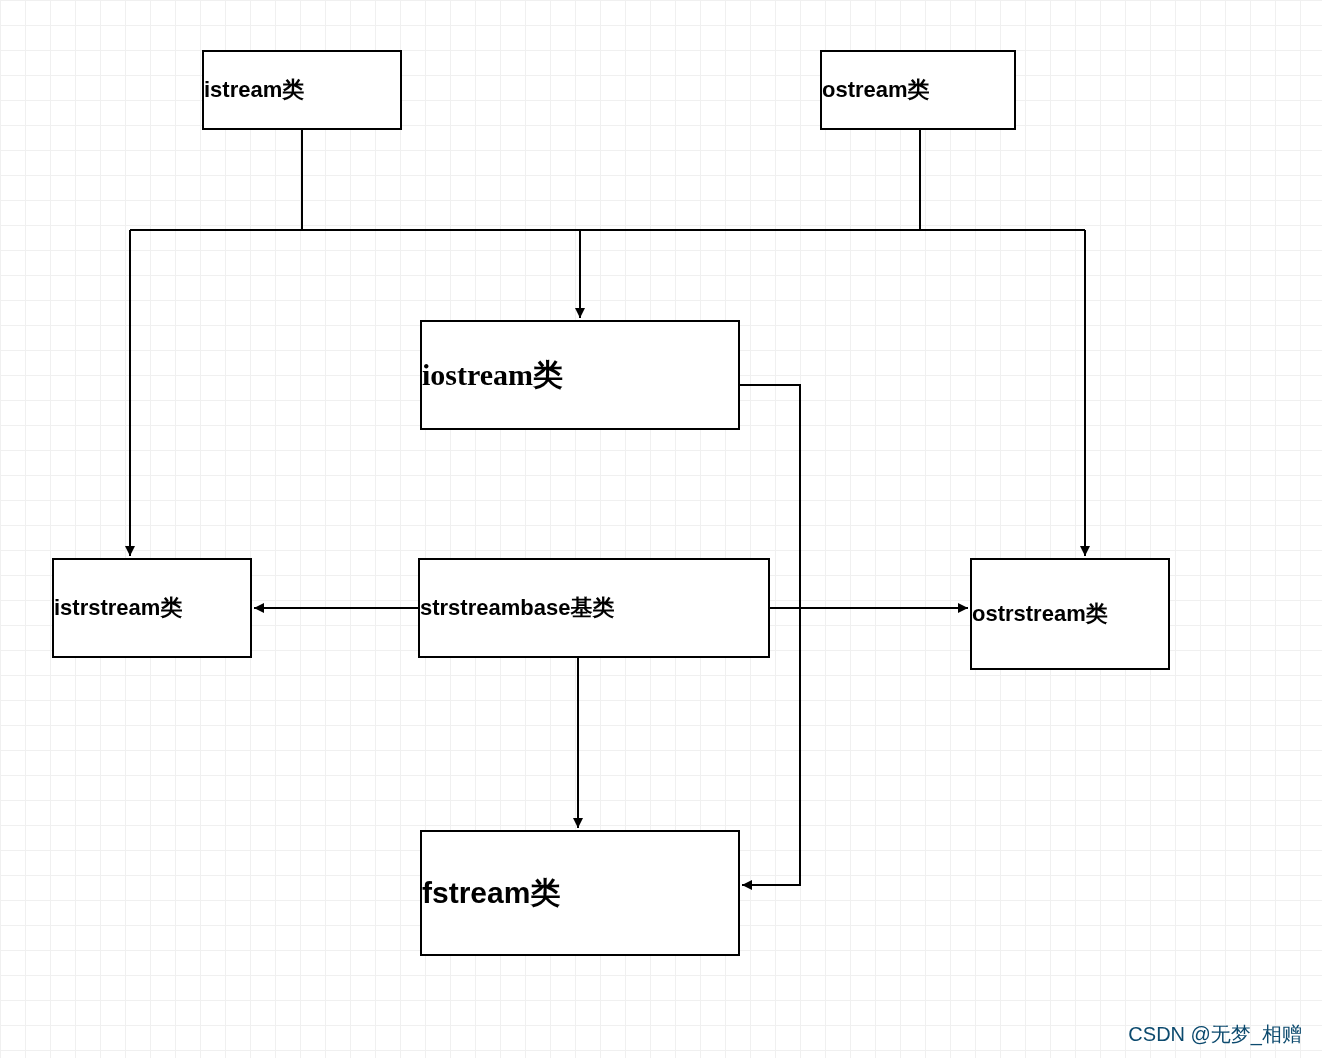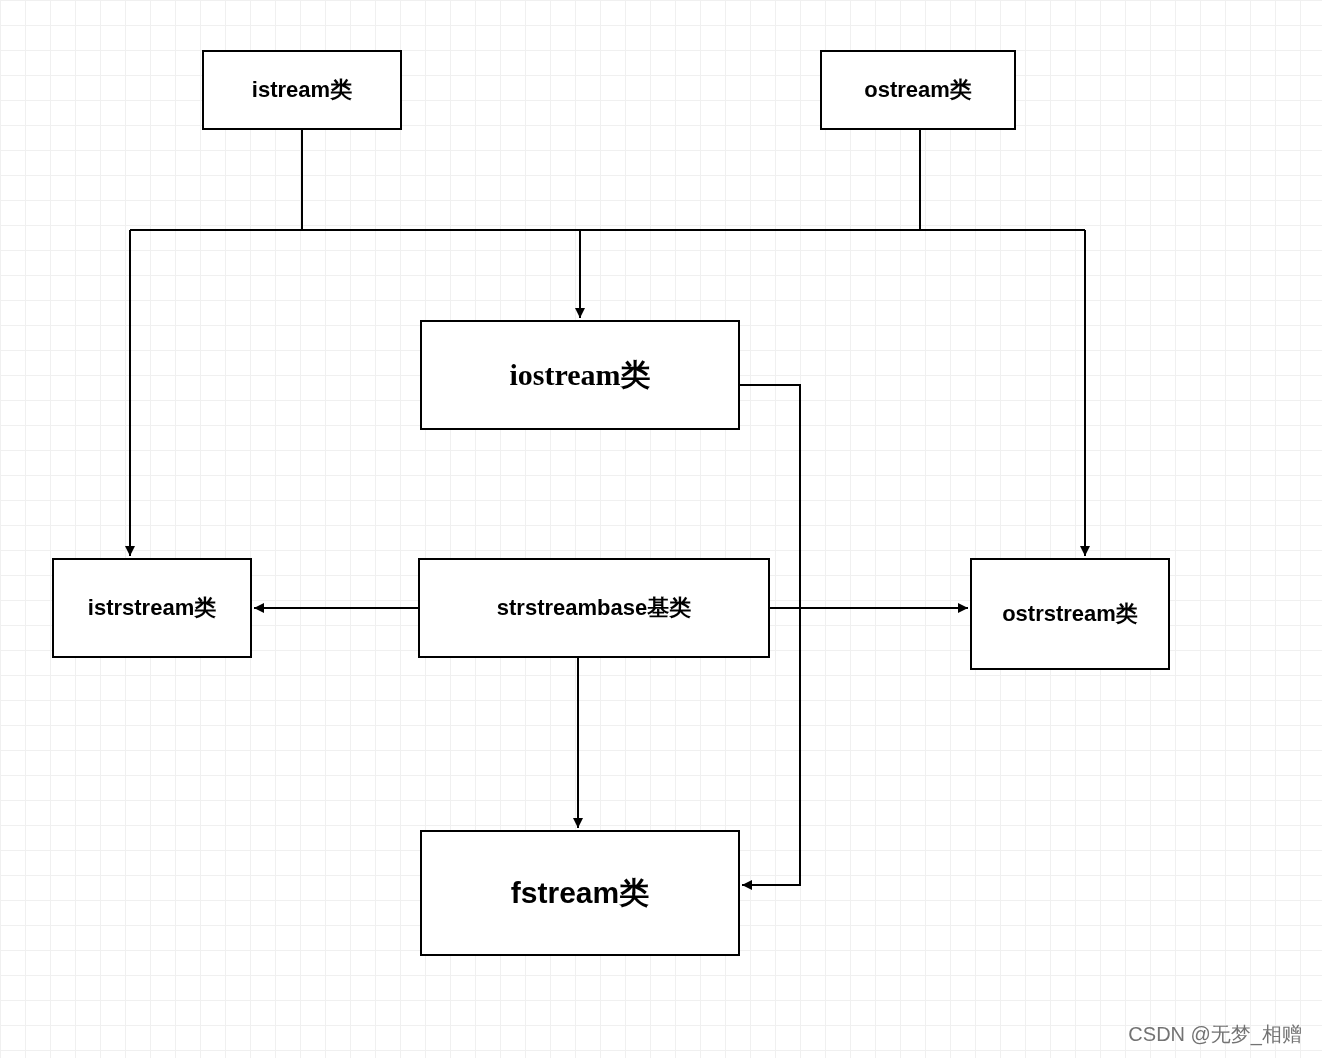--- a/index.html
+++ b/index.html
@@ -13,29 +13,29 @@
         linear-gradient(to bottom, #f0f0f0 1px, transparent 1px);
       background-size: 25px 25px;
       font-family: "Microsoft YaHei", Arial, sans-serif;
     }
     .node {
       position: absolute;
       border: 2px solid #000;
       background: #fff;
       display: flex;
       align-items: center;
-      justify-content: center;
+      justify-content: flex-start;
       font-weight: bold;
       text-align: center;
     }
     .watermark {
       position: absolute;
       right: 20px;
       bottom: 10px;
-      color: #737373;
+      color: #0c4a6e;
       font-size: 20px;
       font-family: Arial, sans-serif;
     }
     svg.lines {
       position: absolute;
       top: 0; left: 0;
       width: 1322px;
       height: 1058px;
       pointer-events: none;
     }

